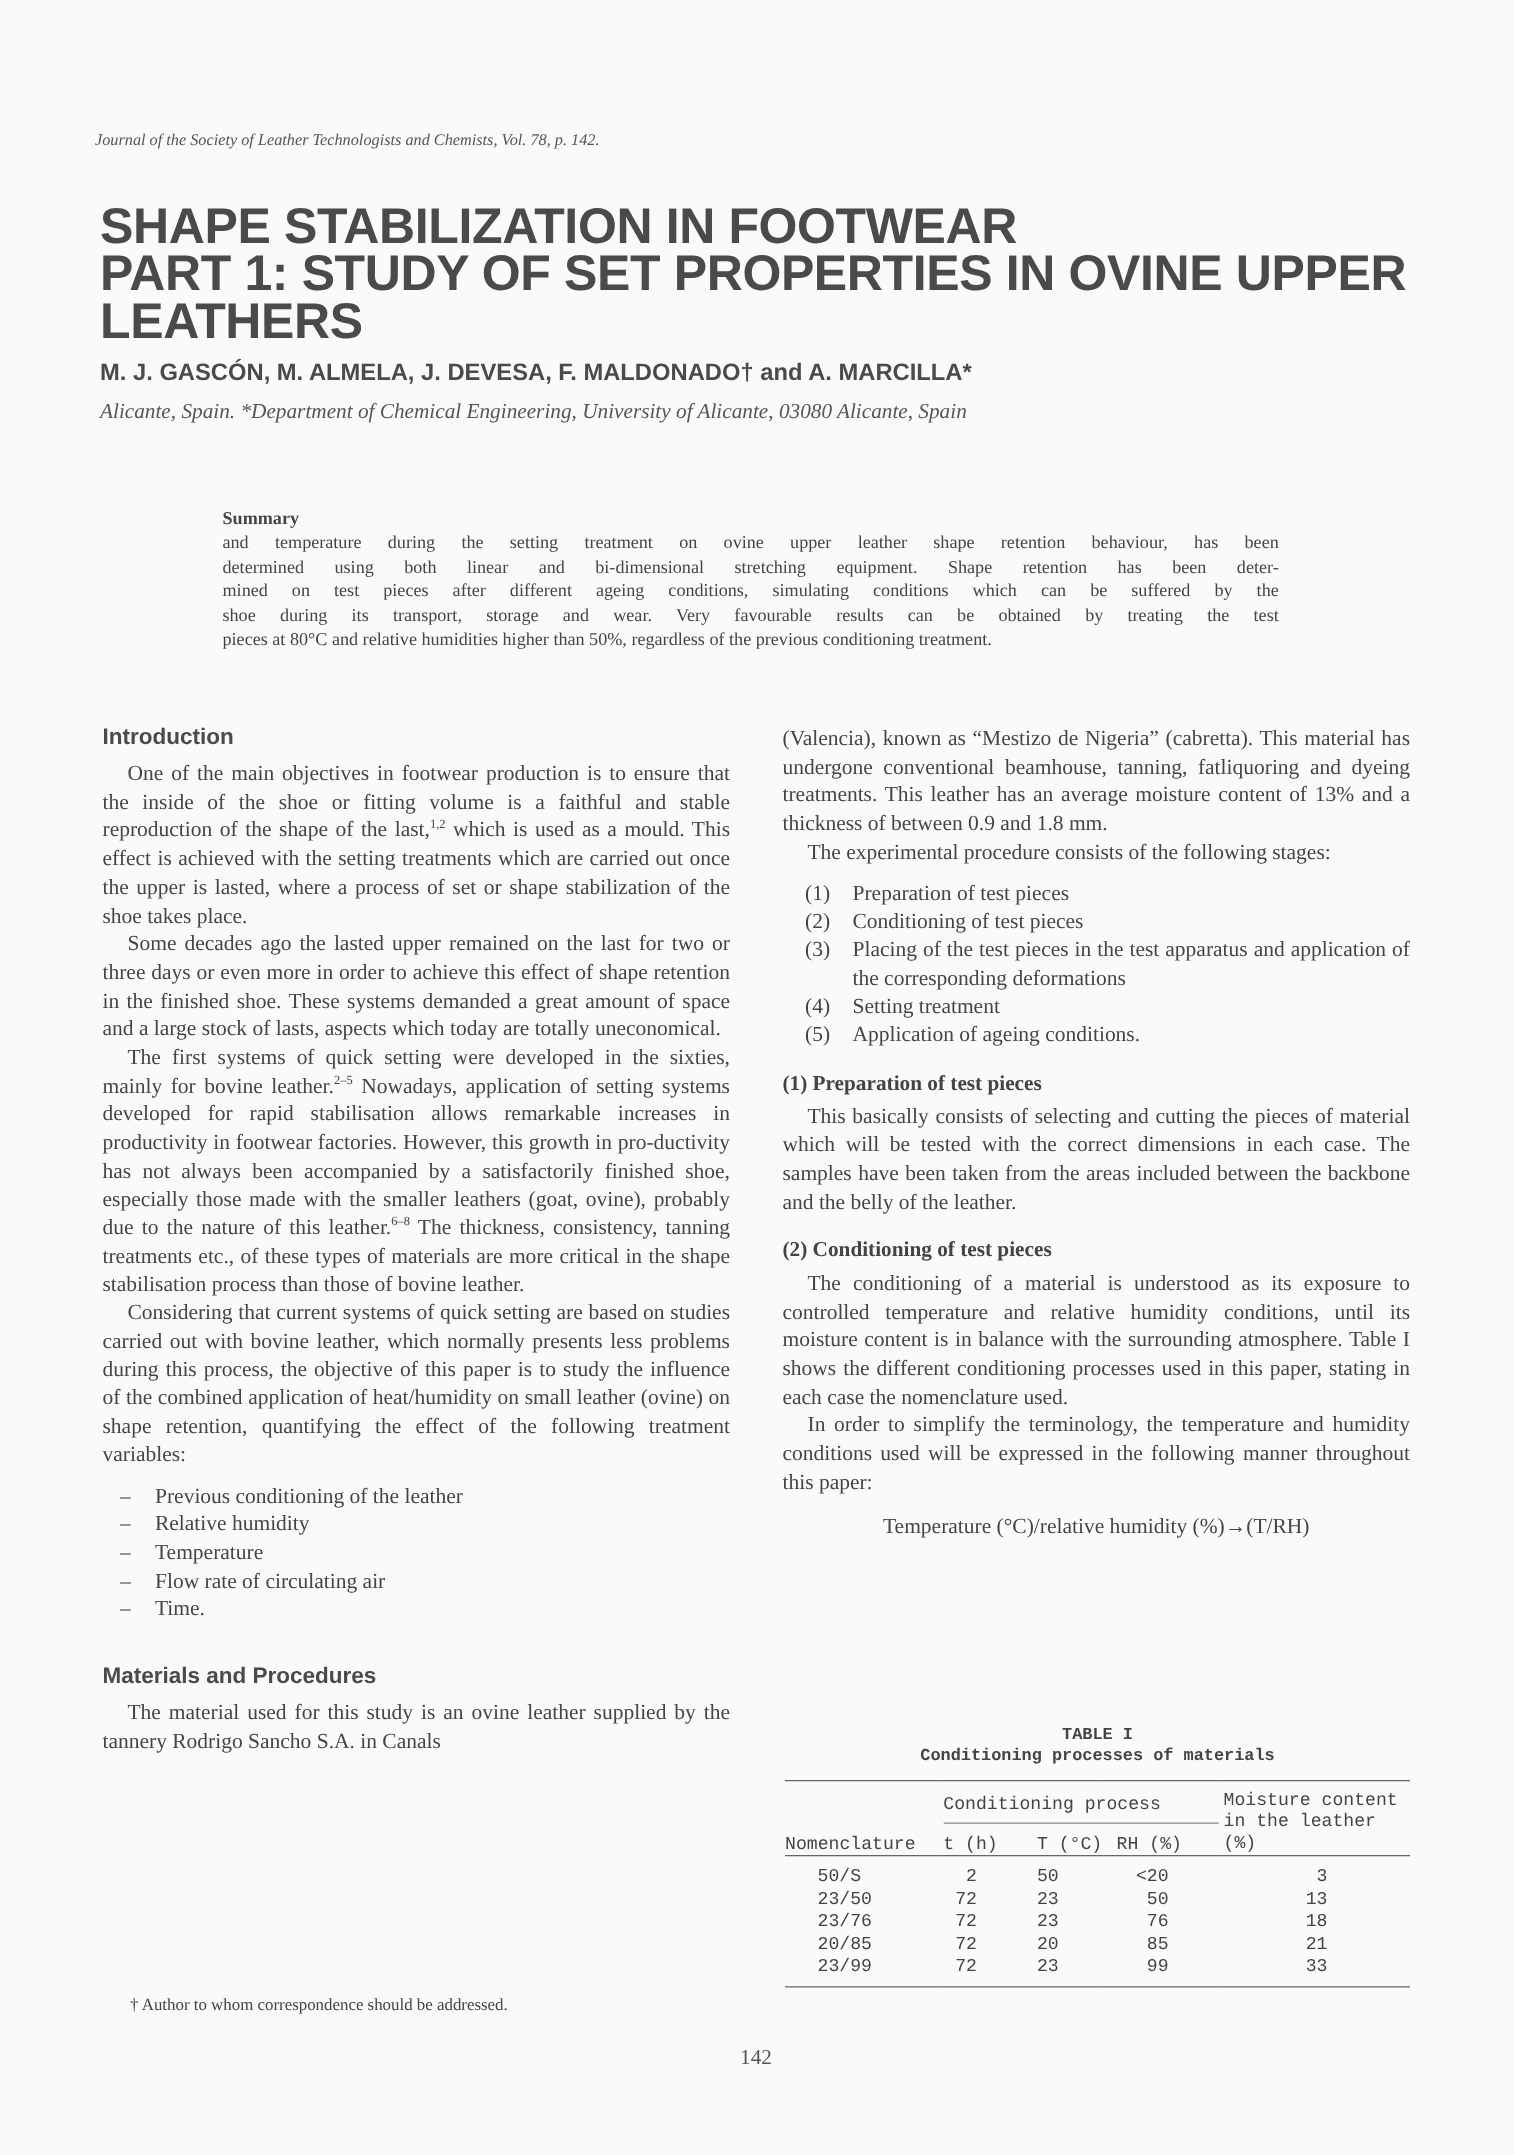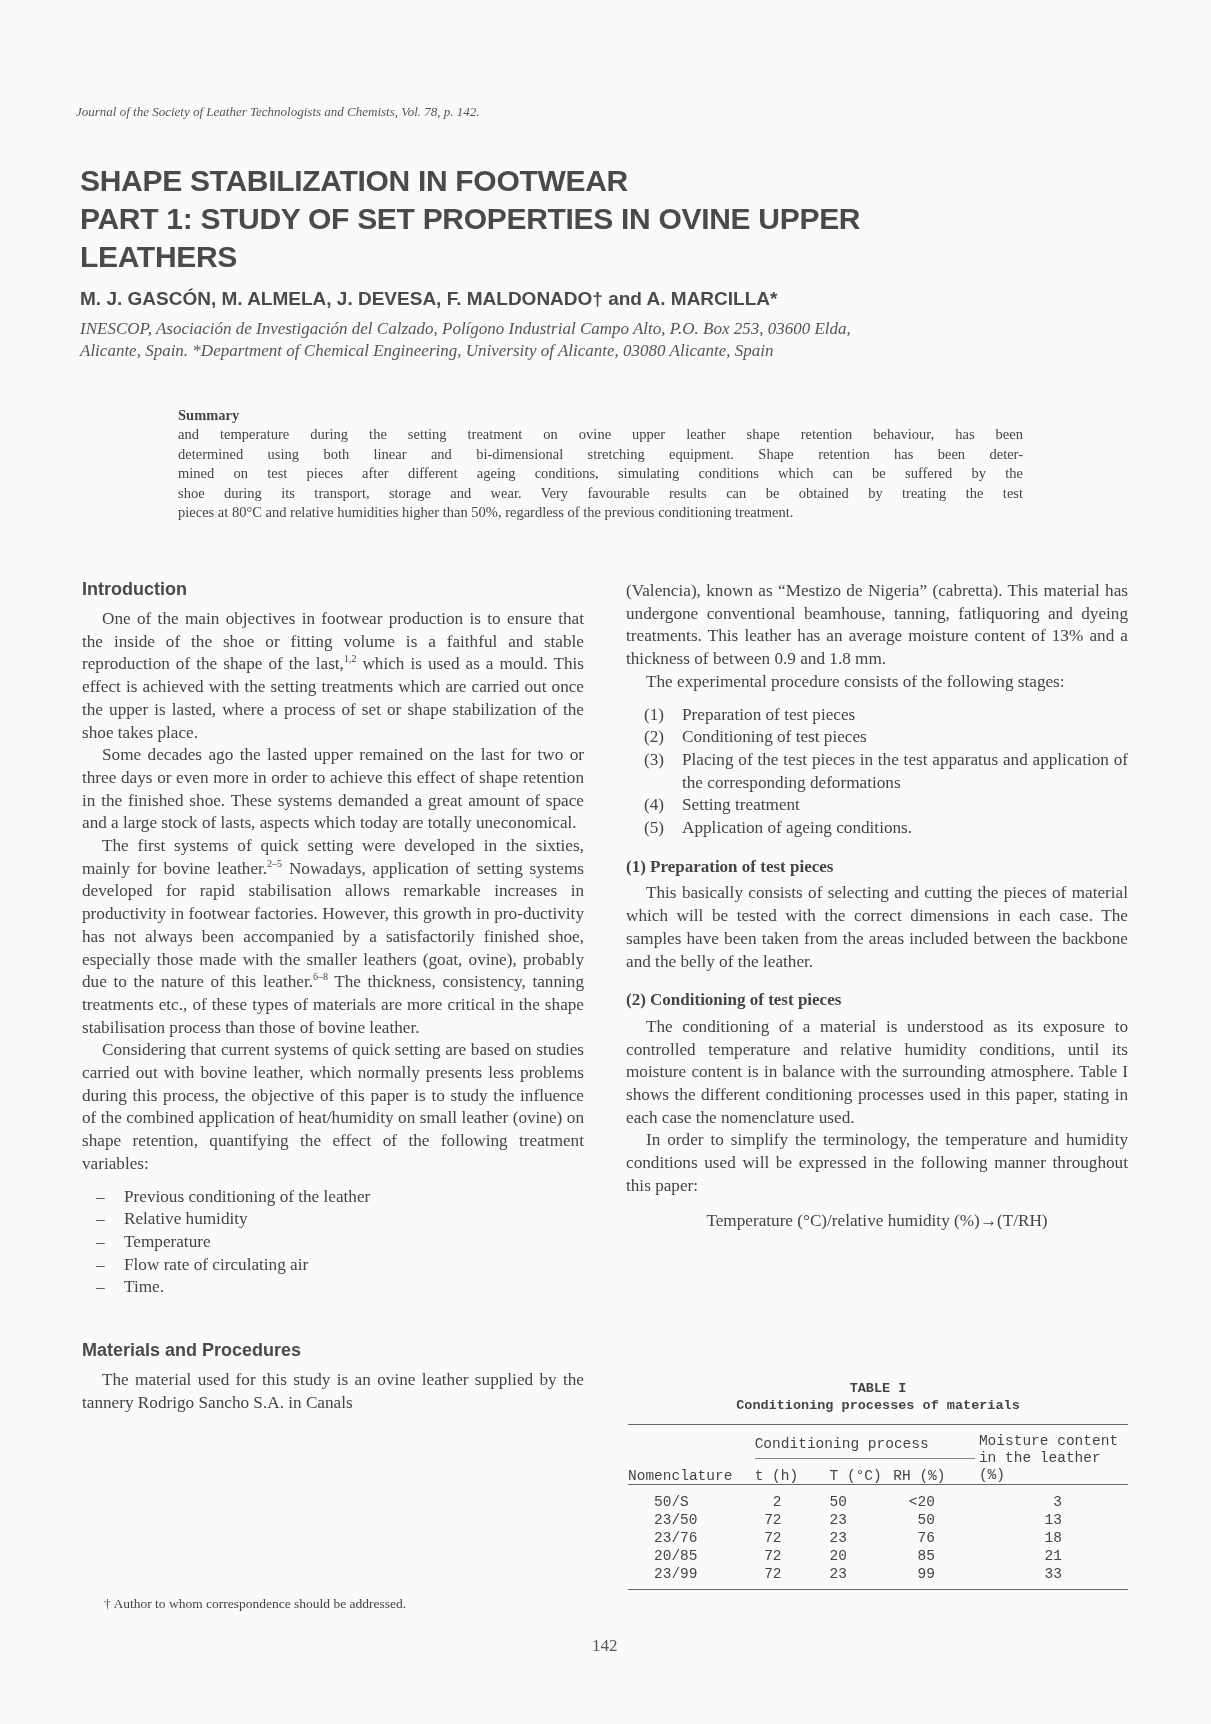--- a/index.html
+++ b/index.html
@@ -19,21 +19,21 @@
       font-style: italic;
       font-size: 13px;
       color: #555;
     }
     .title {
       position: absolute;
       left: 80px; top: 162px;
       width: 1000px;
       font-family: "Liberation Sans", sans-serif;
       font-weight: bold;
-      font-size: 30px;
+      font-size: 40px;
       line-height: 38px;
       color: #4a4a4a;
       letter-spacing: -0.3px;
     }
     .title div { white-space: nowrap; }
     .authors {
       position: absolute;
       left: 80px; top: 288px;
       font-family: "Liberation Sans", sans-serif;
       font-weight: bold;
@@ -148,21 +148,20 @@
 
 <div class="title">
   <div>SHAPE STABILIZATION IN FOOTWEAR</div>
   <div>PART 1: STUDY OF SET PROPERTIES IN OVINE UPPER</div>
   <div>LEATHERS</div>
 </div>
 
 <div class="authors">M. J. GASCÓN, M. ALMELA, J. DEVESA, F. MALDONADO† and A. MARCILLA*</div>
 
 <div class="affil">
-  <div>INESCOP, Asociación de Investigación del Calzado, Polígono Industrial Campo Alto, P.O. Box 253, 03600 Elda,</div>
   <div>Alicante, Spain. *Department of Chemical Engineering, University of Alicante, 03080 Alicante, Spain</div>
 </div>
 
 <div class="summary">
   <div class="sum-title">Summary</div>
   <div class="sum-line">and temperature during the setting treatment on ovine upper leather shape retention behaviour, has been</div>
   <div class="sum-line">determined using both linear and bi-dimensional stretching equipment. Shape retention has been deter-</div>
   <div class="sum-line">mined on test pieces after different ageing conditions, simulating conditions which can be suffered by the</div>
   <div class="sum-line">shoe during its transport, storage and wear. Very favourable results can be obtained by treating the test</div>
   <div class="sum-line" style="text-align-last:left">pieces at 80°C and relative humidities higher than 50%, regardless of the previous conditioning treatment.</div>
@@ -189,21 +188,21 @@
       </li>
     <li>
         <span class="dash">–</span>
         <span>Flow rate of circulating air</span>
       </li>
     <li>
         <span class="dash">–</span>
         <span>Time.</span>
       </li>
   </ul>
-  <div class="sec-head" style="margin-top:40px">Materials and Procedures</div>
+  <div class="sec-head" style="margin-top:30px">Materials and Procedures</div>
   <p class="para"><span class="indent"></span><span>The material used for this study is an ovine leather supplied by the tannery Rodrigo Sancho S.A. in Canals</span></p>
 </div>
 
 <div class="col col-right" style="top:580px">
   <p class="para">(Valencia), known as “Mestizo de Nigeria” (cabretta). This material has undergone conventional beamhouse, tanning, fatliquoring and dyeing treatments. This leather has an average moisture content of 13% and a thickness of between 0.9 and 1.8 mm.</p>
   <p class="para"><span class="indent"></span><span>The experimental procedure consists of the following stages:</span></p>
   <ul class="num-list">
     <li>
         <span class="num">(1)</span>
         <span class="txt">Preparation of test pieces</span>

